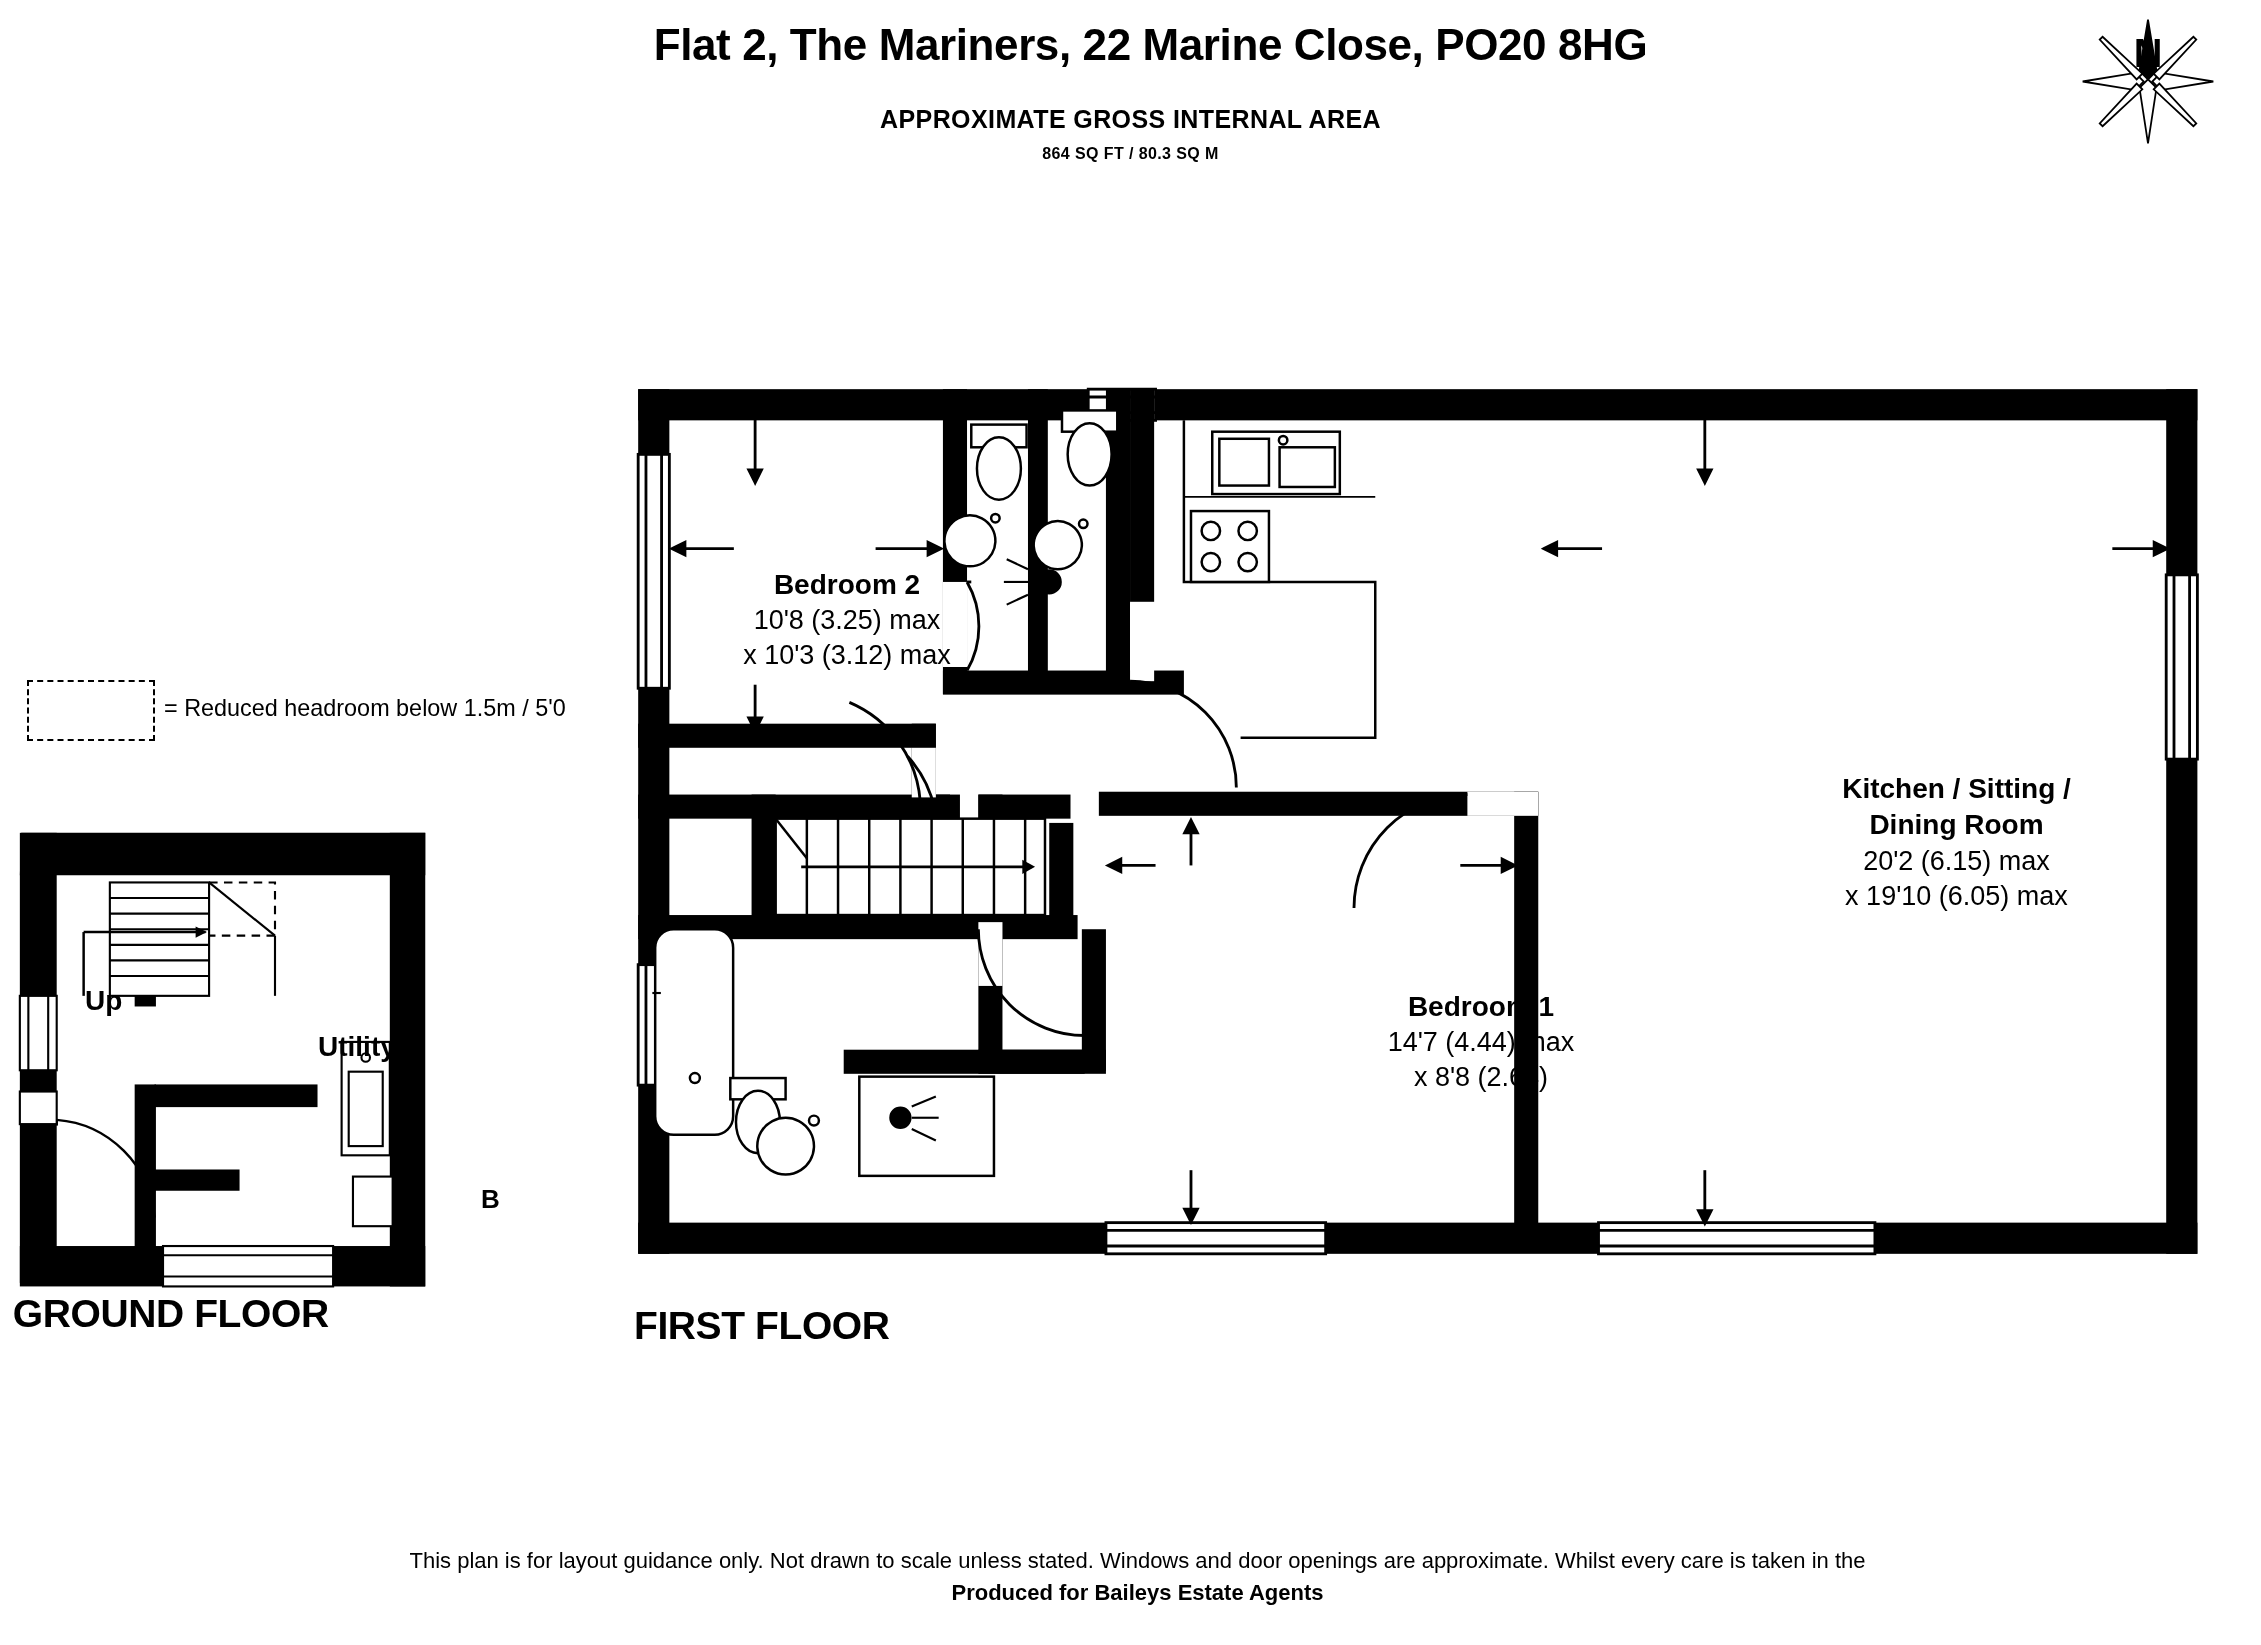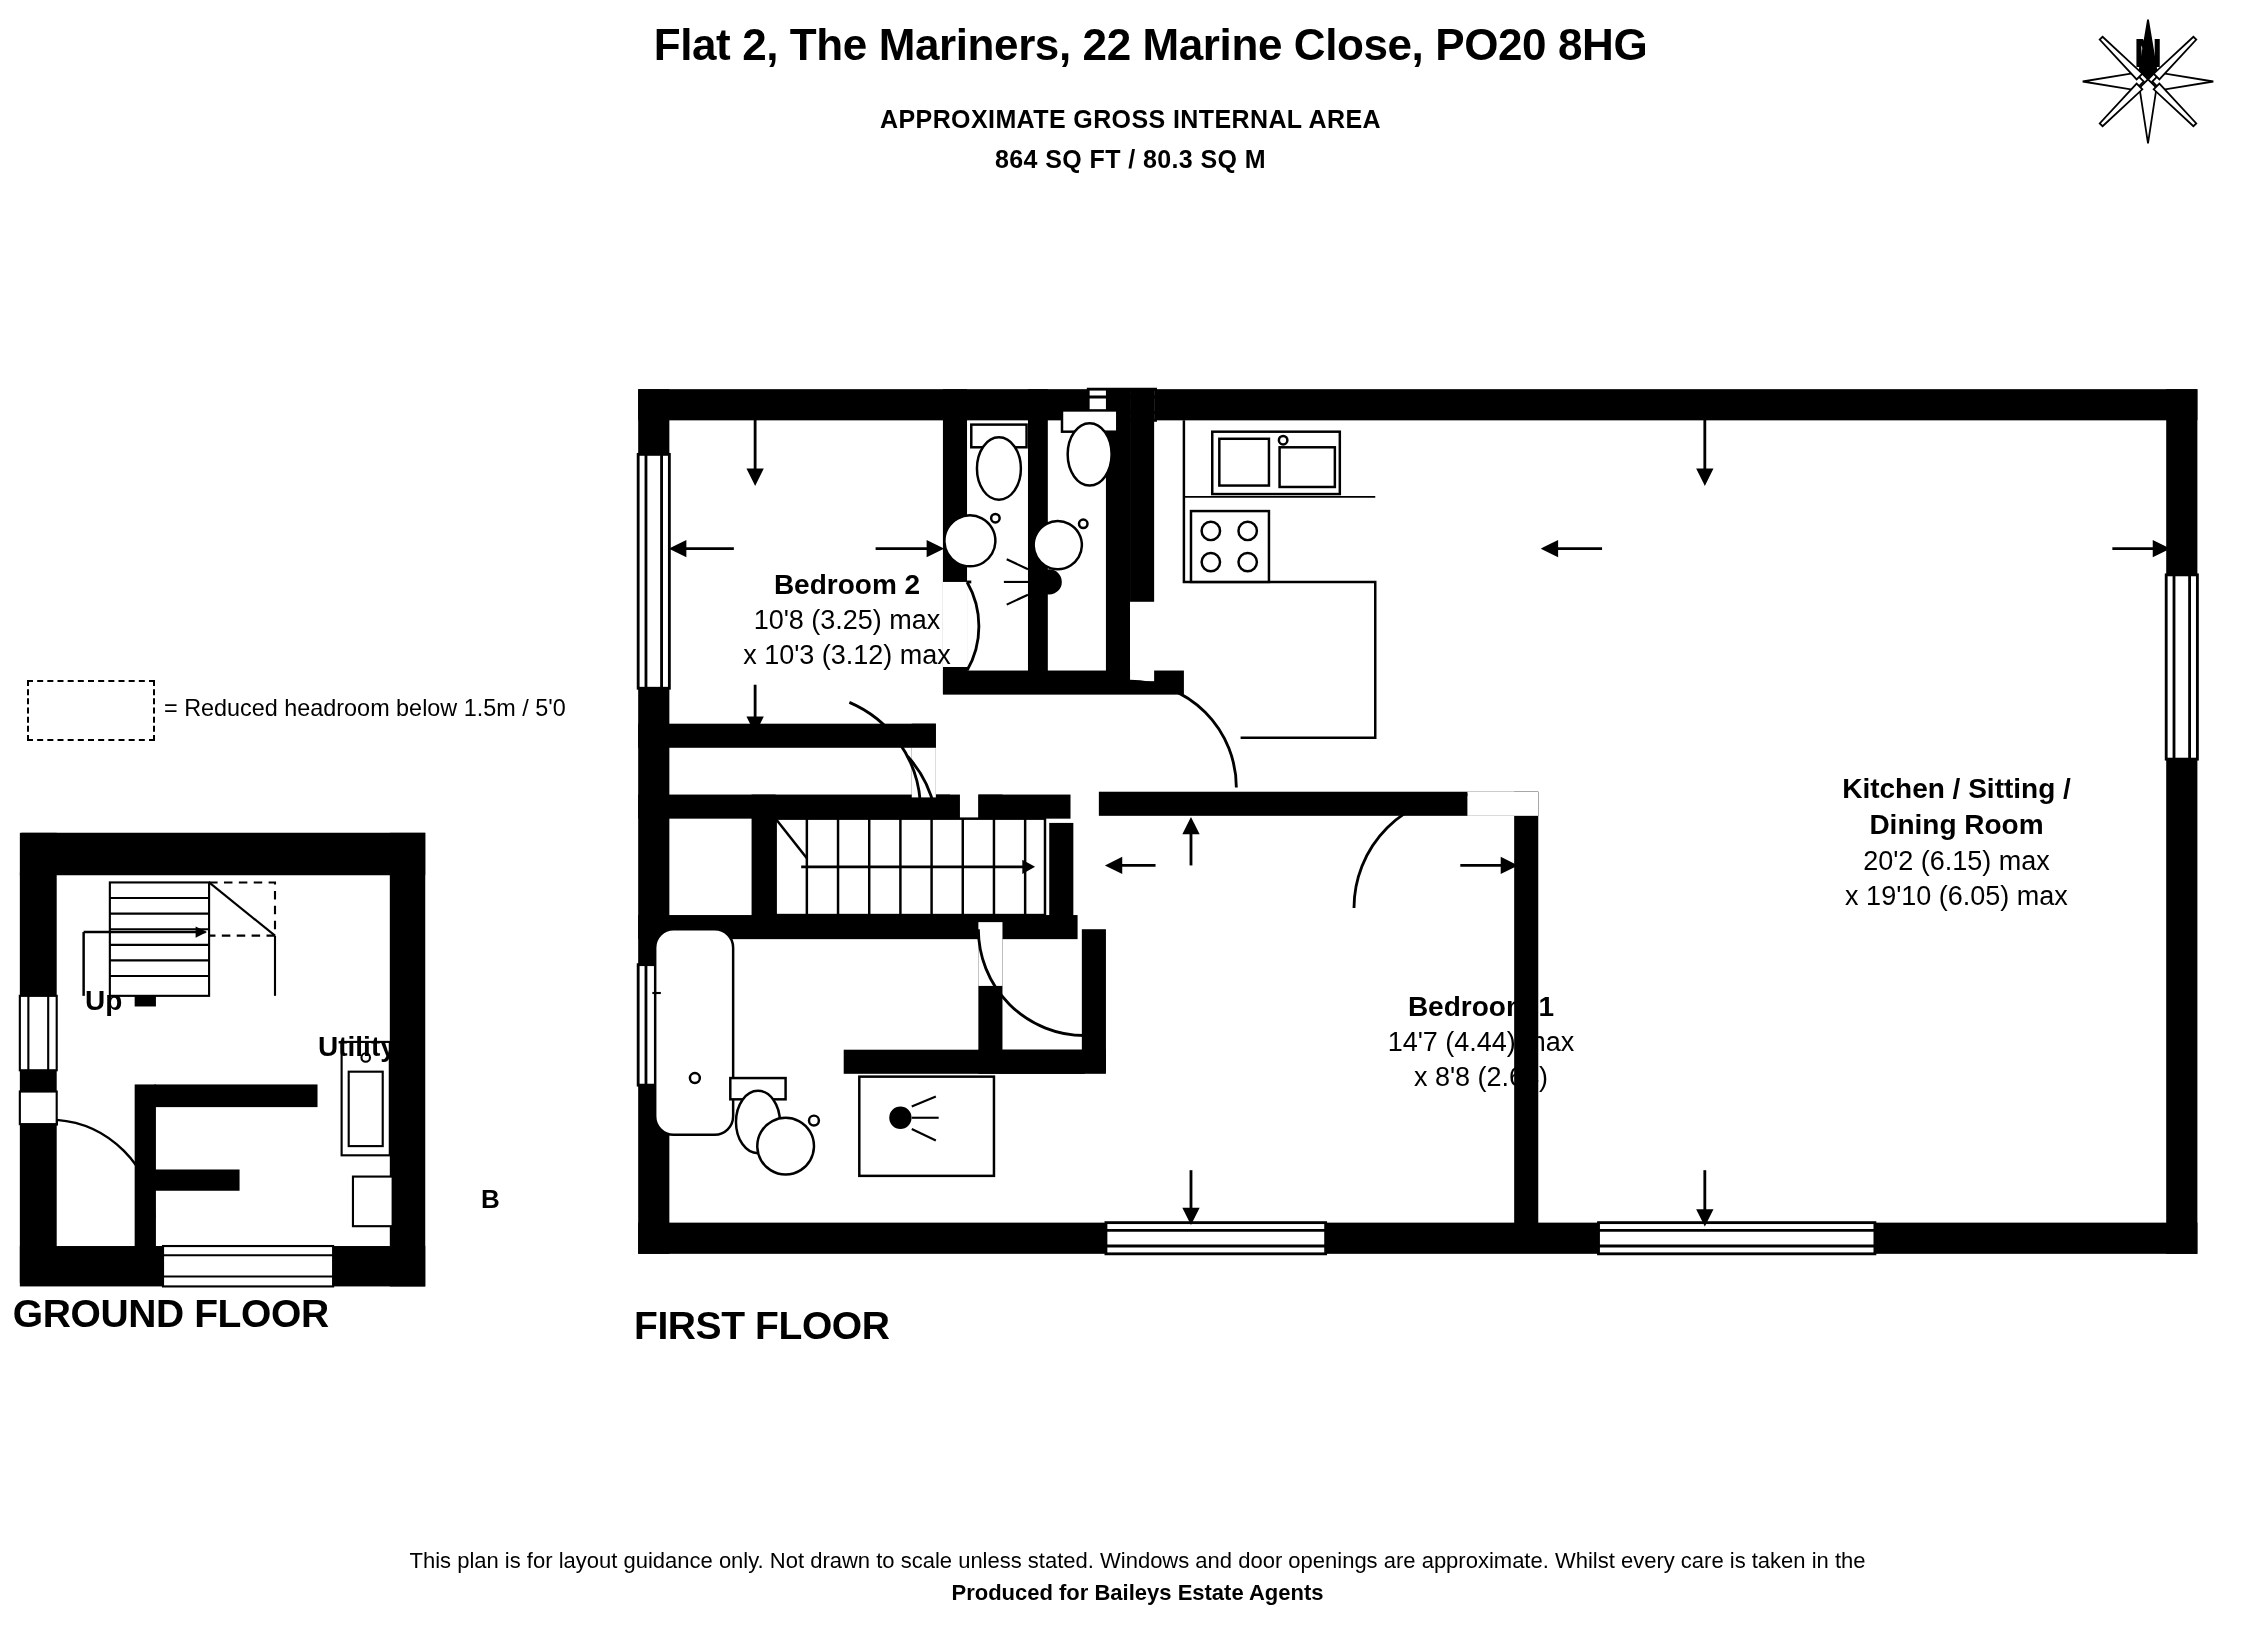--- a/index.html
+++ b/index.html
@@ -35,21 +35,21 @@
     text-align: center;
     font-size: 25px;
     font-weight: bold;
     letter-spacing: 0.4px;
   }
   #area-value {
     top: 145px;
     left: 0;
     width: 2261px;
     text-align: center;
-    font-size: 25px;
+    font-size: 16px;
     font-weight: bold;
     letter-spacing: 0.4px;
   }
 
   
   #compass { top: 14px; left: 2077px; width: 142px; height: 135px; }
 
   
   #legend-box {
     top: 680px; left: 27px; width: 128px; height: 61px;

